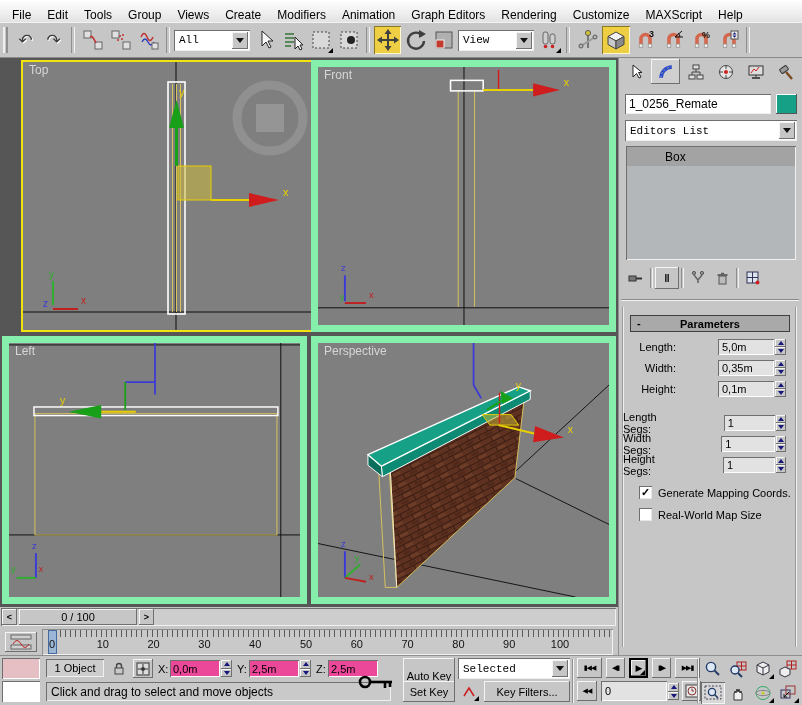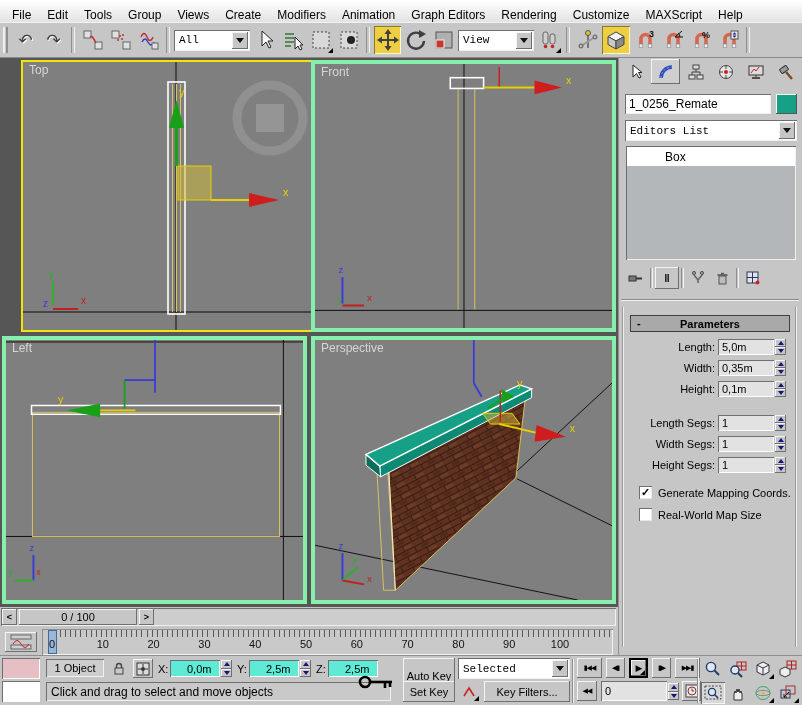--- a/index.html
+++ b/index.html
@@ -29,21 +29,21 @@
   .combo { height:21px; background:#fff; box-shadow: inset 1px 1px 0 #6f6f6f, inset -1px -1px 0 #f0f0f0;
     display:flex; align-items:center; flex:none;font-family:Liberation Mono, monospace; }
   .combo .val { flex:1; padding:0 5px; font-size:11px; overflow:hidden; white-space:nowrap; }
   .combo .drop { width:16px; height:17px; margin:2px; flex:none; }
   .arr-dn { width:0; height:0; border-left:4px solid transparent; border-right:4px solid transparent; border-top:5px solid #101010; }
   .glyph { font-size:17px; color:#3a3a3a; text-shadow:1px 1px 0 #ffffff; line-height:1; }
   svg { display:block; }
 
   
   .viewport-area { position:absolute; left:0; top:58px; width:618px; height:549px; background:#565656; }
-  .vp { position:absolute; background:#7f7f7f; border:4px solid #86efac; overflow:hidden; }
+  .vp { position:absolute; background:#7f7f7f; border:7px solid #86efac; overflow:hidden; }
   .vp.active { border:2px solid #f2e20e;margin-left:19px; }
   .vp-label { position:absolute; top:1px; left:6px; color:#d6d6d6; font-size:12px; z-index:2; }
   .vp svg { position:absolute; left:0; top:0; width:100%; height:100%; }
   #vp-top   { left:2px;   top:2px;   width:305px; height:272px; }
   #vp-front { left:311px; top:2px;   width:305px; height:272px; }
   #vp-left  { left:2px;   top:278px; width:305px; height:268px; }
   #vp-persp { left:311px; top:278px; width:305px; height:268px; }
 
   
   .cmdpanel { position:absolute; left:618px; top:58px; width:184px; height:597px; background:#c6c6c6;
@@ -51,37 +51,37 @@
   .cp-tabs { position:absolute; top:1px; left:2px; height:27px; display:flex; gap:1px; }
   .cp-tab { width:29px; height:25px; display:flex; align-items:center; justify-content:center; position:relative; }
   .cp-tab.active { background:#cfcfcf; box-shadow: inset -1px -1px 0 #6f6f6f, inset 1px 1px 0 #f5f5f5; }
   .cp-name-row { position:absolute; top:36px; left:6px; width:172px; height:20px; display:flex; gap:5px; }
   .cp-name { flex:1; background:#fff; box-shadow: inset 1px 1px 0 #6f6f6f, inset -1px -1px 0 #f0f0f0;
     display:flex; align-items:center; padding-left:4px; font-size:12px; }
   .cp-swatch { width:21px; height:20px; box-shadow: inset -1px -1px 0 #555, inset 1px 1px 0 #fff; flex:none; }
   .cp-modlist { position:absolute; top:62px; left:6px; width:172px; }
   .cp-stack { position:absolute; top:88px; left:7px; width:170px; height:114px; background:#b4b7ba;
     box-shadow: inset 1px 1px 0 #6f6f6f, inset -1px -1px 0 #f0f0f0; overflow:hidden; padding:1px; }
-  .stack-row { height:19px; background:#ffffff; color:#000; display:flex; align-items:center; padding-left:38px; font-size:12px; }
+  .stack-row { height:19px; background:#a3a3a3; color:#000; display:flex; align-items:center; padding-left:38px; font-size:12px; }
   .cp-stack-btns { position:absolute; top:207px; left:5px; width:174px; height:26px; display:flex; align-items:center; }
   .sb { width:24px; height:22px; display:flex; align-items:center; justify-content:center; }
   .sb-sep { width:3px; height:20px; border-left:1px solid #8f8f8f; border-right:1px solid #f2f2f2; margin:0 2px; }
   .cp-divider { position:absolute; top:241px; left:2px; width:178px; height:2px;
     border-top:1px solid #8a8a8a; border-bottom:1px solid #f2f2f2; }
   .rollout { position:absolute; top:249px; left:3px; width:175px; bottom:8px;
     border-left:1px solid #9a9a9a; border-right:1px solid #f0f0f0;
     box-shadow: inset 1px 0 0 #f0f0f0, inset -1px 0 0 #9a9a9a; }
   .rollout-header { margin:8px 6px 0 7px; height:17px; background:#a9a9a9; border:1px solid #3f3f3f;
     display:flex; align-items:center; justify-content:center; font-weight:bold; position:relative; font-size:11px; }
   .rollout-minus { position:absolute; left:6px; top:1px; font-weight:bold; }
   .prow { display:flex; align-items:center; justify-content:flex-end; height:18px; margin:3px 10px 0 0; }
   .prow.gap { margin-top:16px; }
   .plabel { margin-right:3px; }
   .pfield { width:56px; height:16px; background:#e2e2e2; box-shadow: inset 1px 1px 0 #6f6f6f, inset -1px -1px 0 #fff;
-    padding-left:4px; display:flex; align-items:center; }
+    padding-left:4px; display:flex; align-items:center;margin-left:39px; }
   .pspin { width:11px; height:16px; margin-left:1px; display:flex; flex-direction:column; }
   .pspin span { flex:1; background:#c6c6c6; box-shadow: inset -1px -1px 0 #6f6f6f, inset 1px 1px 0 #f5f5f5;
     display:flex; align-items:center; justify-content:center; }
   .pspin .su::after { content:""; border-left:3px solid transparent; border-right:3px solid transparent; border-bottom:4px solid #16167a; }
   .pspin .sd::after { content:""; border-left:3px solid transparent; border-right:3px solid transparent; border-top:4px solid #16167a; }
   .cbrow { display:flex; align-items:center; gap:6px; margin:12px 0 0 16px; }
   .cbrow + .cbrow { margin-top:9px; }
   .cbox { width:13px; height:13px; background:#fff; box-shadow: inset 1px 1px 0 #6f6f6f, inset -1px -1px 0 #e8e8e8;
     display:flex; align-items:center; justify-content:center; font-weight:bold; font-size:11px; flex:none; }
 
@@ -108,23 +108,23 @@
     box-shadow: inset 1px 1px 0 #6f6f6f, inset -1px -1px 0 #fff; }
   .listener-white { left:2px; top:25px; width:38px; height:21px; background:#ffffff;
     box-shadow: inset 1px 1px 0 #6f6f6f, inset -1px -1px 0 #fff; }
   .sel-count { left:46px; top:3px; width:58px; height:18px; background:#cdcdcd;
     box-shadow: inset 1px 1px 0 #6f6f6f, inset -1px -1px 0 #f0f0f0;
     display:flex; align-items:center; justify-content:center; }
   .flatbtn { display:flex; align-items:center; justify-content:center; }
   .lock-btn { left:110px; top:5px; width:18px; height:16px; }
   .abs-btn  { left:133px; top:3px; width:20px; height:19px; }
   .coord-label { top:7px; font-size:11px; }
-  .coord-field { top:4px; height:17px; background:#5eead4;
+  .coord-field { top:4px; height:17px; background:#ec4899;
     box-shadow: inset 1px 1px 0 #6f6f6f, inset -1px -1px 0 #fff;
-    display:flex; align-items:center; padding-left:17px; }
+    display:flex; align-items:center; padding-left:3px; }
   .cspin { top:4px; width:11px; height:17px; display:flex; flex-direction:column; }
   .cspin span { flex:1; background:#c6c6c6; box-shadow: inset -1px -1px 0 #6f6f6f, inset 1px 1px 0 #f5f5f5;
     display:flex; align-items:center; justify-content:center; }
   .cspin .su::after { content:""; border-left:3px solid transparent; border-right:3px solid transparent; border-bottom:4px solid #16167a; }
   .cspin .sd::after { content:""; border-left:3px solid transparent; border-right:3px solid transparent; border-top:4px solid #16167a; }
   .prompt { left:46px; top:26px; width:345px; height:19px; background:#c9c9c9;
     box-shadow: inset 1px 1px 0 #6f6f6f, inset -1px -1px 0 #f0f0f0;
     display:flex; align-items:center; padding-left:5px; font-size:12px; }
   .key-btn { left:356px; top:6px; width:42px; height:40px; }
   .autokey { left:403px; top:2px;  width:52px; height:35px; font-size:11px; }

